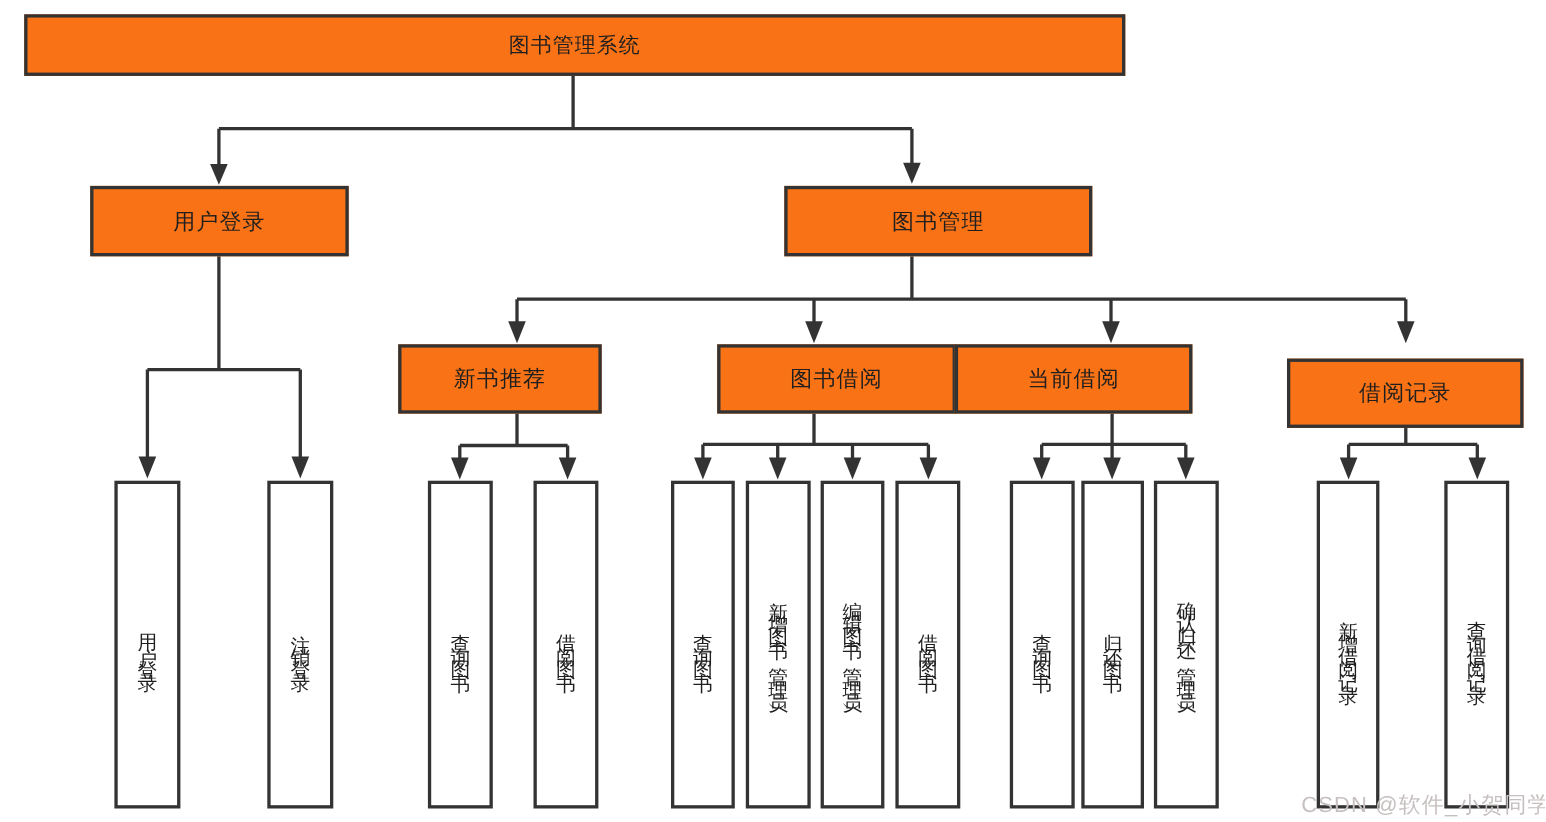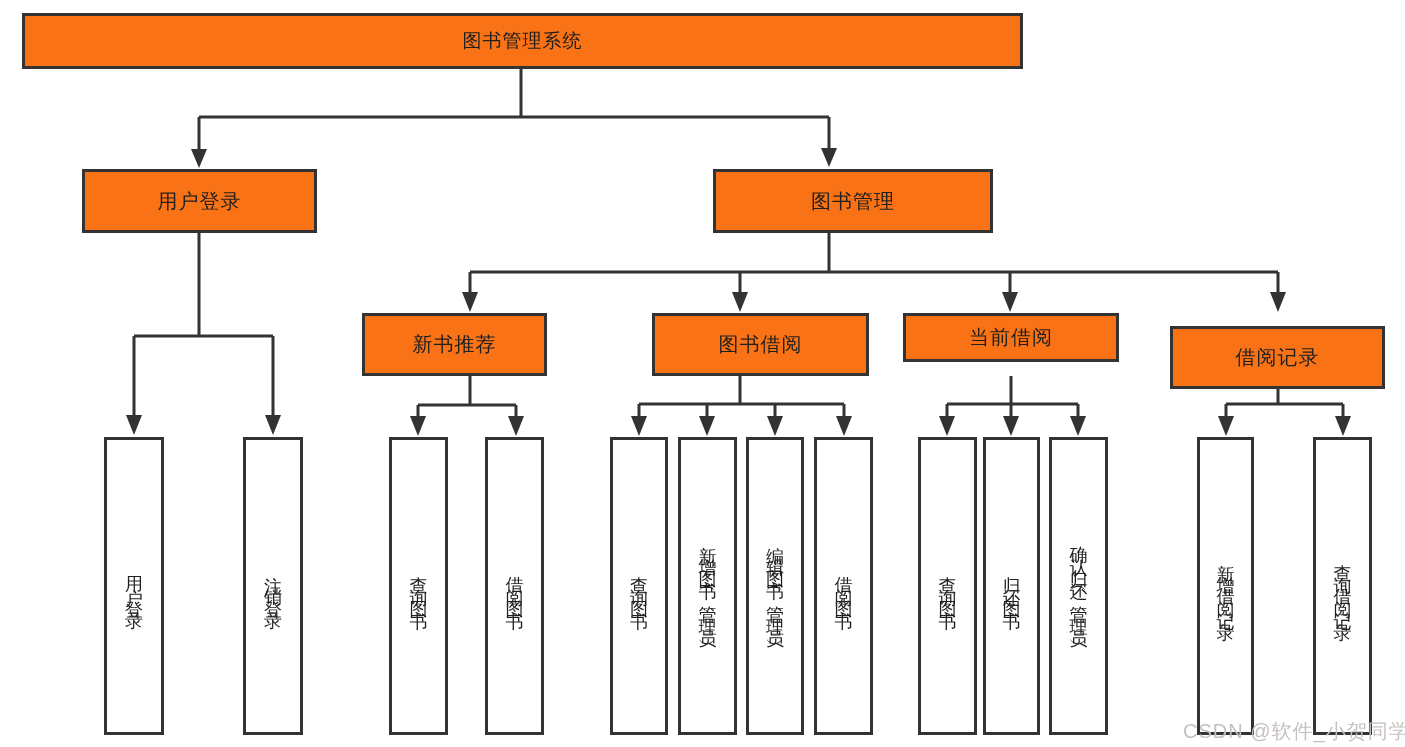--- a/index.html
+++ b/index.html
@@ -23,21 +23,21 @@
   .vlabel{
     writing-mode:vertical-rl;text-orientation:mixed;
     font-size:18px;line-height:1;letter-spacing:12px;
   }
   
   #n-root{left:22px;top:13px;width:1001px;height:56px;font-size:19px;}
   #n-user-login{left:82px;top:169px;width:235px;height:64px;}
   #n-book-management{left:713px;top:169px;width:280px;height:64px;}
   #n-new-book-recommend{left:362px;top:313px;width:185px;height:63px;}
   #n-book-borrowing{left:631px;top:313px;width:217px;height:63px;margin-left:21px;}
-  #n-current-borrowing{left:903px;top:313px;width:216px;height:49px;}
+  #n-current-borrowing{left:868px;top:313px;width:216px;height:63px;}
   #n-borrowing-records{left:1170px;top:326px;width:215px;height:63px;}
   #n-login{left:104px;width:60px;}
   #n-logout{left:243px;width:60px;}
   #n-nb-query{left:389px;width:59px;}
   #n-nb-borrow{left:485px;width:59px;}
   #n-bb-query{left:610px;width:58px;}
   #n-bb-add{left:678px;width:59px;}
   #n-bb-edit{left:746px;width:58px;}
   #n-bb-borrow{left:814px;width:59px;}
   #n-cb-query{left:918px;width:59px;}

